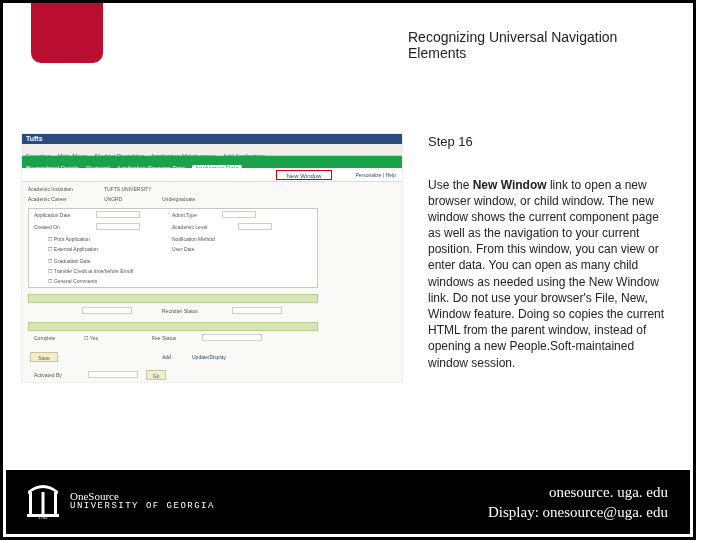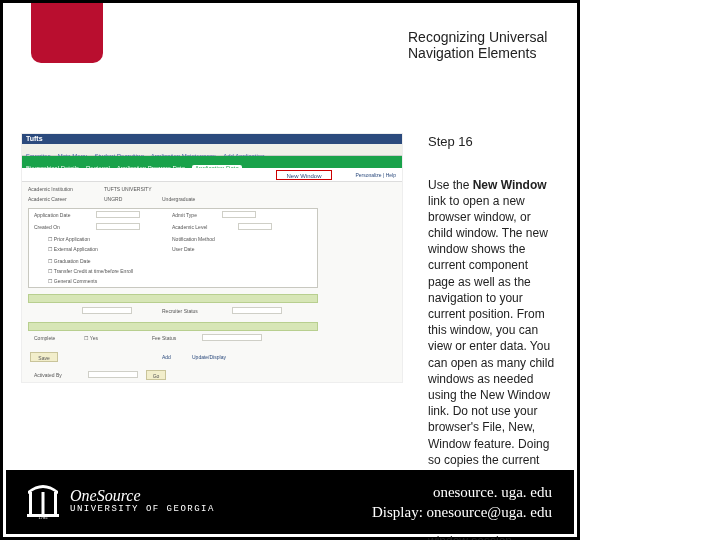--- a/index.html
+++ b/index.html
@@ -1,18 +1,18 @@
 <!DOCTYPE html>
 <html><head>
 <meta charset="utf-8">
 <style>
   * { box-sizing: border-box; margin: 0; padding: 0; }
   html, body { width: 720px; height: 540px; font-family: Arial, Helvetica, sans-serif; background: #fff; }
   .slide {
-    width: 580px; height: 540px; border: 3px solid #000; position: relative; background: #fff;
+    width: 696px; height: 540px; border: 3px solid #000; position: relative; background: #fff;
   }
   .red-tab {
     position: absolute; top: 0; left: 28px; width: 72px; height: 60px;
     background: #b90e2f; border-bottom-left-radius: 10px; border-bottom-right-radius: 10px;
   }
   .title {
     position: absolute; top: 26px; left: 405px; right: 18px;
     font-size: 14px; color: #222;
   }
   .screenshot {
@@ -51,21 +51,21 @@
     background: #000; color: #fff;
   }
   .footer-logo {
     position: absolute; left: 20px; top: 12px; display: flex; align-items: center; gap: 10px;
   }
   .arch {
     width: 34px; height: 38px; position: relative;
   }
   .arch svg { width: 34px; height: 38px; }
   .logo-text { line-height: 1.1; }
-  .logo-text .l1 { font-family: Georgia, 'Times New Roman', serif; font-style: italic; font-size: 16px; }
+  .logo-text .l1 { font-family: Georgia, 'Times New Roman', serif; font-size: 11px; }
   .logo-text .l2 { font-size: 9px; letter-spacing: 1.5px; font-family: Liberation Mono, monospace; }
   .footer-right {
     position: absolute; right: 22px; top: 12px; text-align: right;
     font-family: Liberation Serif, serif; font-size: 15px; line-height: 1.35;
   }
 </style>
 </head>
 <body>
 
 <div class="slide">

